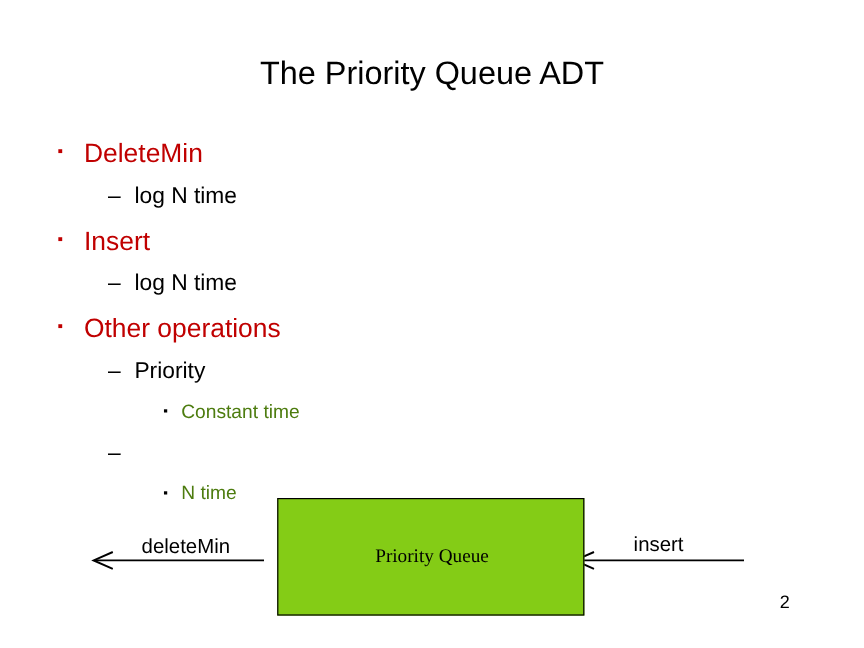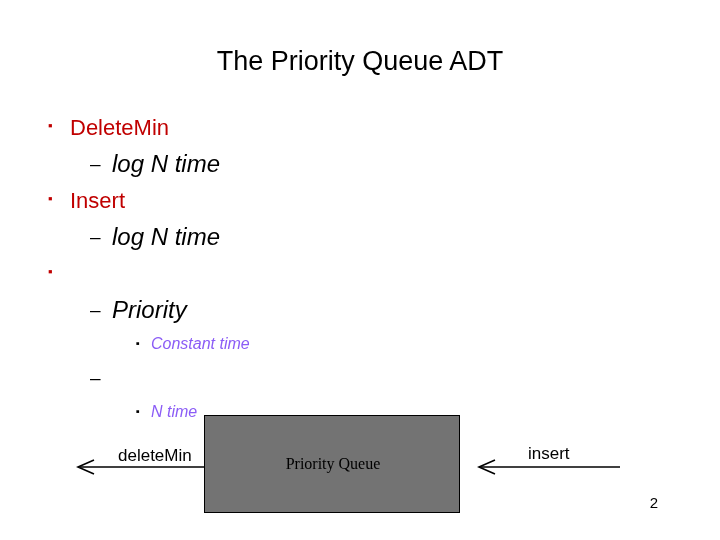--- a/index.html
+++ b/index.html
@@ -87,65 +87,63 @@
     align-items: center;
   }
   .lvl2 .bullet-marker {
     color: #000000;
     font-size: 19px;
     width: 22px;
     line-height: 1;
   }
   .lvl2 .bullet-text {
     color: #000000;
-    font-size: 24px;
+    font-size: 19px;
     line-height: 23px;
-    font-style: italic;
   }
 
   
   .lvl3 {
     margin-left: 88px;
     margin-bottom: 2px;
     height: 30px;
     align-items: center;
   }
   .lvl3 .bullet-marker {
     color: #000000;
     font-size: 11px;
     width: 15px;
     line-height: 1;
     position: relative;
     top: -1px;
   }
   .lvl3 .bullet-text {
-    color: #8b5cf6;
+    color: #4d7c0f;
     font-size: 16px;
     line-height: 20px;
-    font-style: italic;
   }
 
   
   #diagram {
     position: absolute;
     left: 0;
     top: 408px;
     width: 720px;
     height: 120px;
   }
 
   #pq-box {
     position: absolute;
-    left: 204px;
+    left: 231px;
     top: 7px;
     width: 256px;
     height: 98px;
     border: 1.6px solid #000000;
     box-sizing: border-box;
-    background: #737373;
+    background: #84cc16;
   }
 
   #pq-box-label {
     position: absolute;
     left: 0;
     top: 39px;
     width: 256px;
     text-align: center;
     font-family: "Liberation Serif", serif;
     font-size: 16px;
@@ -218,20 +216,21 @@
       <span class="bullet-text">Insert</span>
     </div>
 
     <div class="bullet-row lvl2">
       <span class="bullet-marker">–</span>
       <span class="bullet-text">log N time</span>
     </div>
 
     <div class="bullet-row lvl1">
       <span class="bullet-marker">▪</span>
+      <span class="bullet-text">Other operations</span>
     </div>
 
     <div class="bullet-row lvl2">
       <span class="bullet-marker">–</span>
       <span class="bullet-text">Priority</span>
     </div>
 
     <div class="bullet-row lvl3">
       <span class="bullet-marker">▪</span>
       <span class="bullet-text">Constant time</span>

